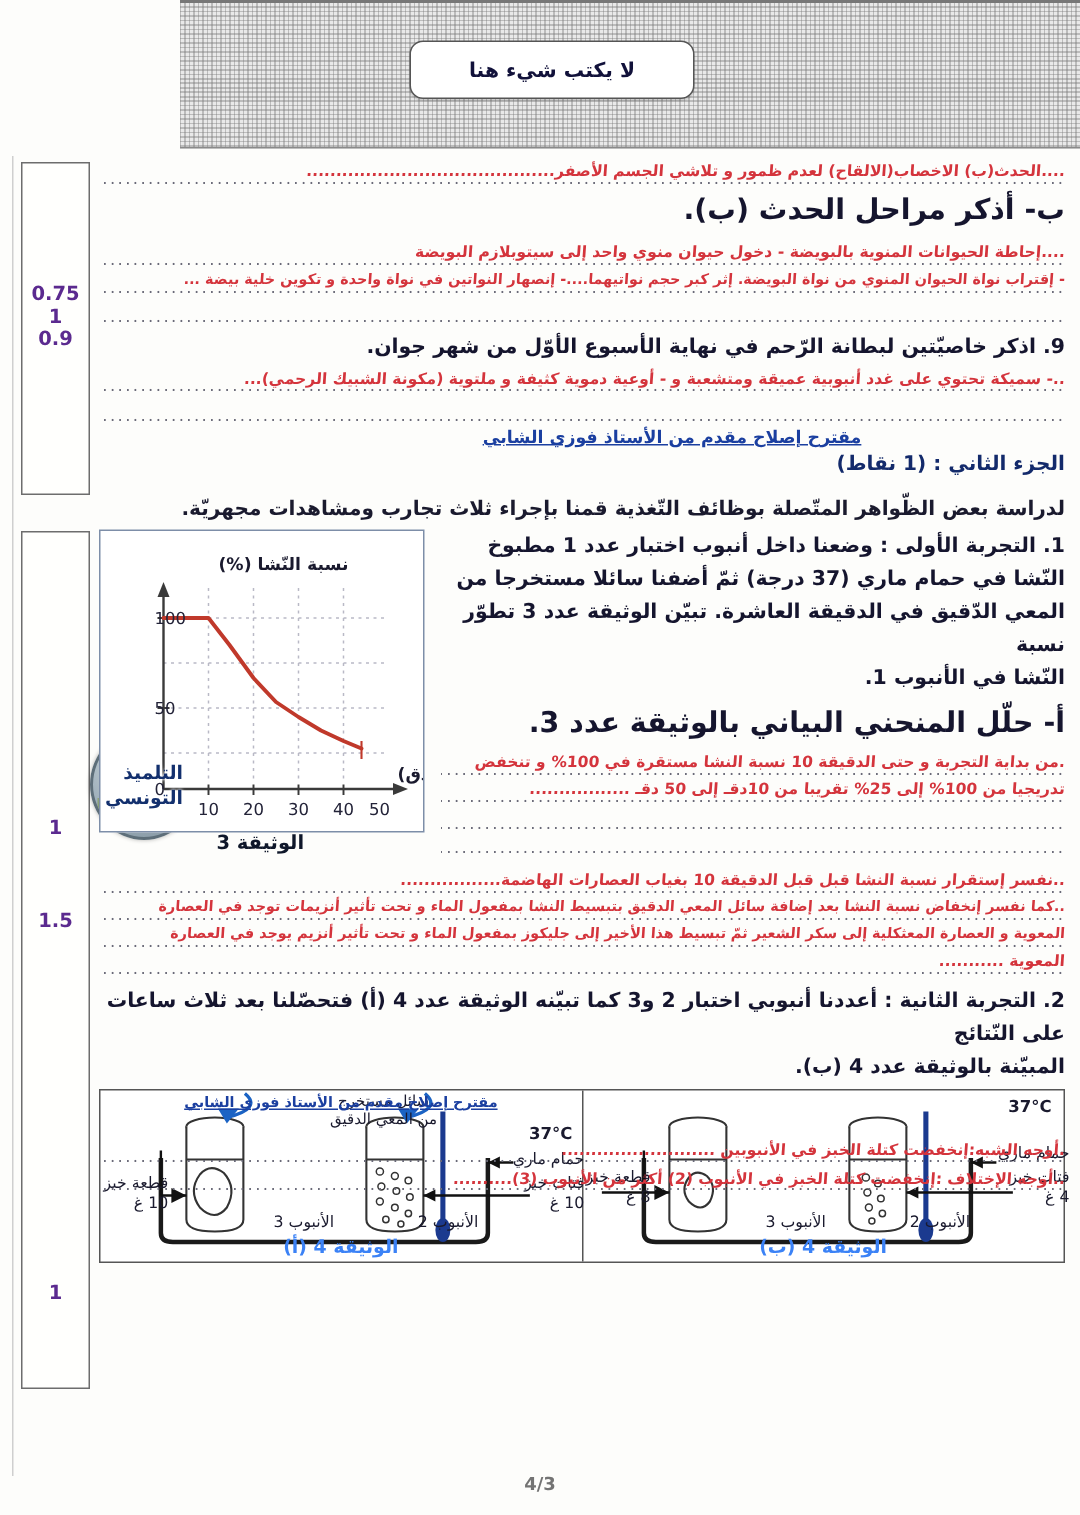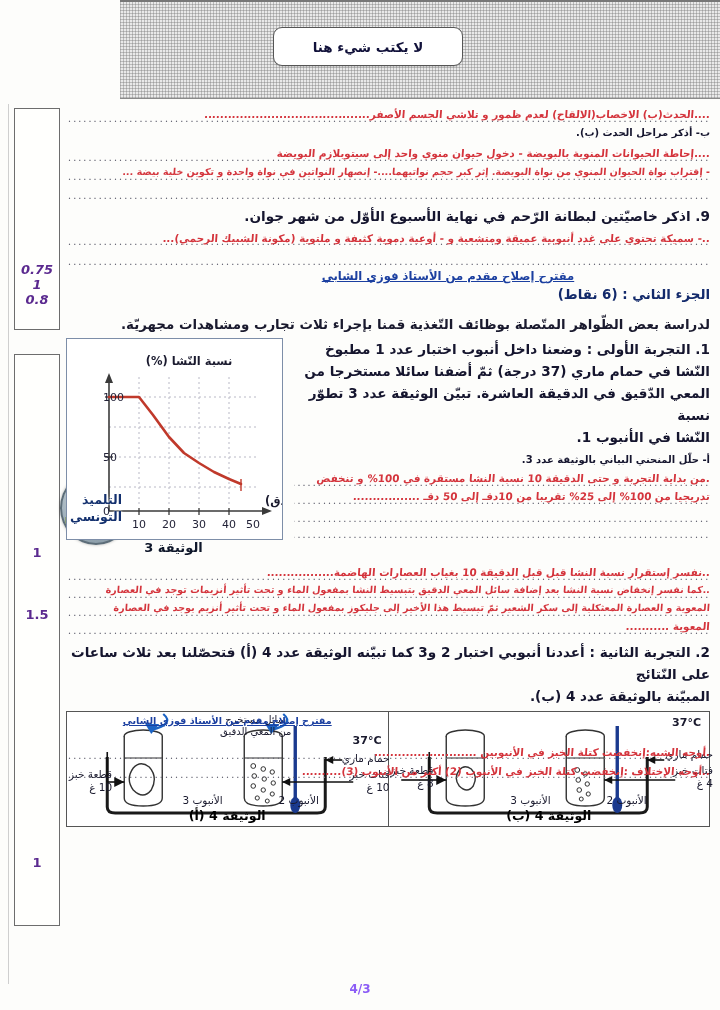--- a/index.html
+++ b/index.html
@@ -29,33 +29,33 @@
     box-shadow:0 1px 1px rgba(0,0,0,.12);
   }
 
   
   .marks-col{position:absolute;left:14px;top:108px;width:46px;}
   .marks-box{
     border:1.2px solid #6d6d6d;background:#fffffd;
     display:flex;flex-direction:column;align-items:center;
     font-weight:700;color:#5b2a8f;font-size:13px;
   }
-  .marks-box.b1{height:192px;justify-content:flex-end;padding:6px 0 22px;font-style:italic;}
+  .marks-box.b1{height:192px;justify-content:center;padding:6px 0 22px;}
   .marks-box.b2{margin-top:24px;height:570px;justify-content:flex-start;padding-top:0;position:relative;}
   .mk{display:block;}
   .b2 .mk{position:absolute;left:0;width:100%;text-align:center;}
 
   
   .content{position:absolute;left:66px;top:104px;width:644px;}
 
   .q-line{
     font-size:13.6px;line-height:1.62;color:#15152e;font-weight:600;
     text-align:right;direction:rtl;letter-spacing:.1px;
   }
-  .q-sub{font-size:10px;font-weight:600;}
+  .q-sub{font-size:19px;font-weight:600;}
 
   
   .hand{
     color:#d4343c;font-size:10.4px;line-height:1.35;direction:rtl;text-align:right;
     font-weight:700;font-family:"DejaVu Sans","Liberation Sans",sans-serif;
     transform:skewX(-4deg);transform-origin:right center;
     white-space:nowrap;overflow:hidden;
   }
   .hand.sm{font-size:9.6px;}
   .dots{
@@ -104,50 +104,50 @@
 
   
   .fig4{
     position:absolute;left:0;right:0;border:1px solid #555;background:#fff;
     display:flex;
   }
   .fig4 .half{position:relative;flex:1;}
   .fig4 .divider{width:1px;background:#555;}
   .fig4 .cap{
     border-top:1px solid #555;text-align:center;font-size:12.6px;font-weight:800;
-    padding:2px 0 3px;color:#000000;
+    padding:2px 0 3px;color:#3b82f6;
   }
   .wm-inline{
     position:absolute;top:3px;left:0;right:0;text-align:center;
     font-size:9.6px;font-weight:800;color:#1b3fa0;text-decoration:underline;
     z-index:5;pointer-events:none;
   }
 
   .pagenum{
     position:absolute;left:0;right:0;bottom:14px;text-align:center;
-    font-size:12px;color:#8b5cf6;font-weight:600;direction:ltr;
+    font-size:12px;color:#737373;font-weight:600;direction:ltr;
   }
   .vline{position:absolute;left:8px;top:104px;width:1px;height:880px;background:#cfcfcf;}
 </style>
 </head>
 <body>
 
 <div class="page">
 
   <div class="top-band"></div>
   <div class="top-band-rule"></div>
   <div class="nowrite-box">لا يكتب شيء هنا</div>
 
   <div class="vline"></div>
 
   <div class="marks-col">
     <div class="marks-box b1">
       <span class="mk">0.75</span>
       <span class="mk">1</span>
-      <span class="mk">0.8</span>
+      <span class="mk">0.9</span>
     </div>
     <div class="marks-box b2">
       <span class="mk" style="top:190px">1</span>
       <span class="mk" style="top:252px">1.5</span>
       <span class="mk" style="top:500px">1</span>
     </div>
   </div>
 
   <div class="content">
 
@@ -182,21 +182,21 @@
     <div style="position:relative;margin-top:6px;height:46px">
       <div class="stamp">
         <span class="bldg"></span>
         <span class="grass"></span>
         <span class="txt">
           <span class="t1">التلميذ</span><br>
           <span class="t2">التونسي</span>
         </span>
       </div>
       <div class="correction-title" style="padding-left:120px">مقترح إصلاح مقدم من الأستاذ فوزي الشابي</div>
-      <div class="part2-title">الجزء الثاني : (6 نقاط)</div>
+      <div class="part2-title">الجزء الثاني : (1 نقاط)</div>
     </div>
 
     <div class="intro">لدراسة بعض الظّواهر المتّصلة بوظائف التّغذية قمنا بإجراء ثلاث تجارب ومشاهدات مجهريّة.</div>
 
     <div style="position:relative;min-height:240px;margin-top:6px">
 
       <div class="fig3">
         <svg class="chart-svg" width="213" height="198" viewBox="0 0 213 198">
 
           <g stroke="#b9b9c6" stroke-width="1" stroke-dasharray="2,3" fill="none">

